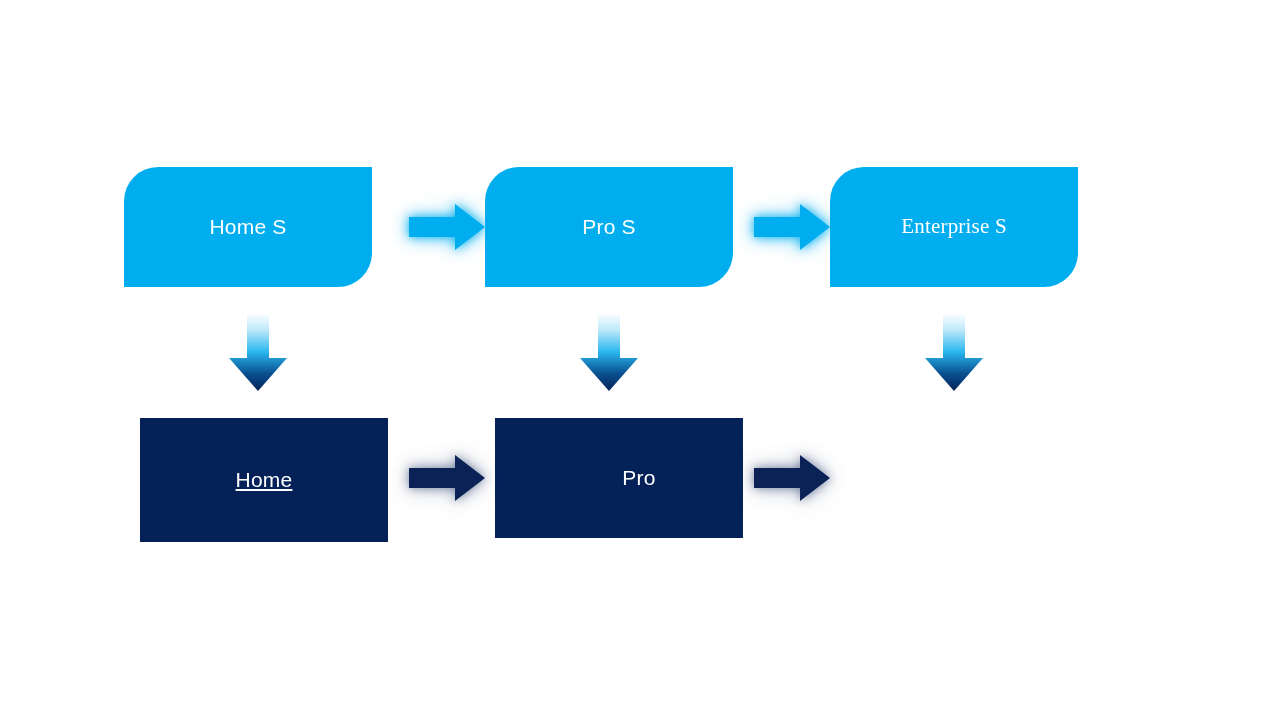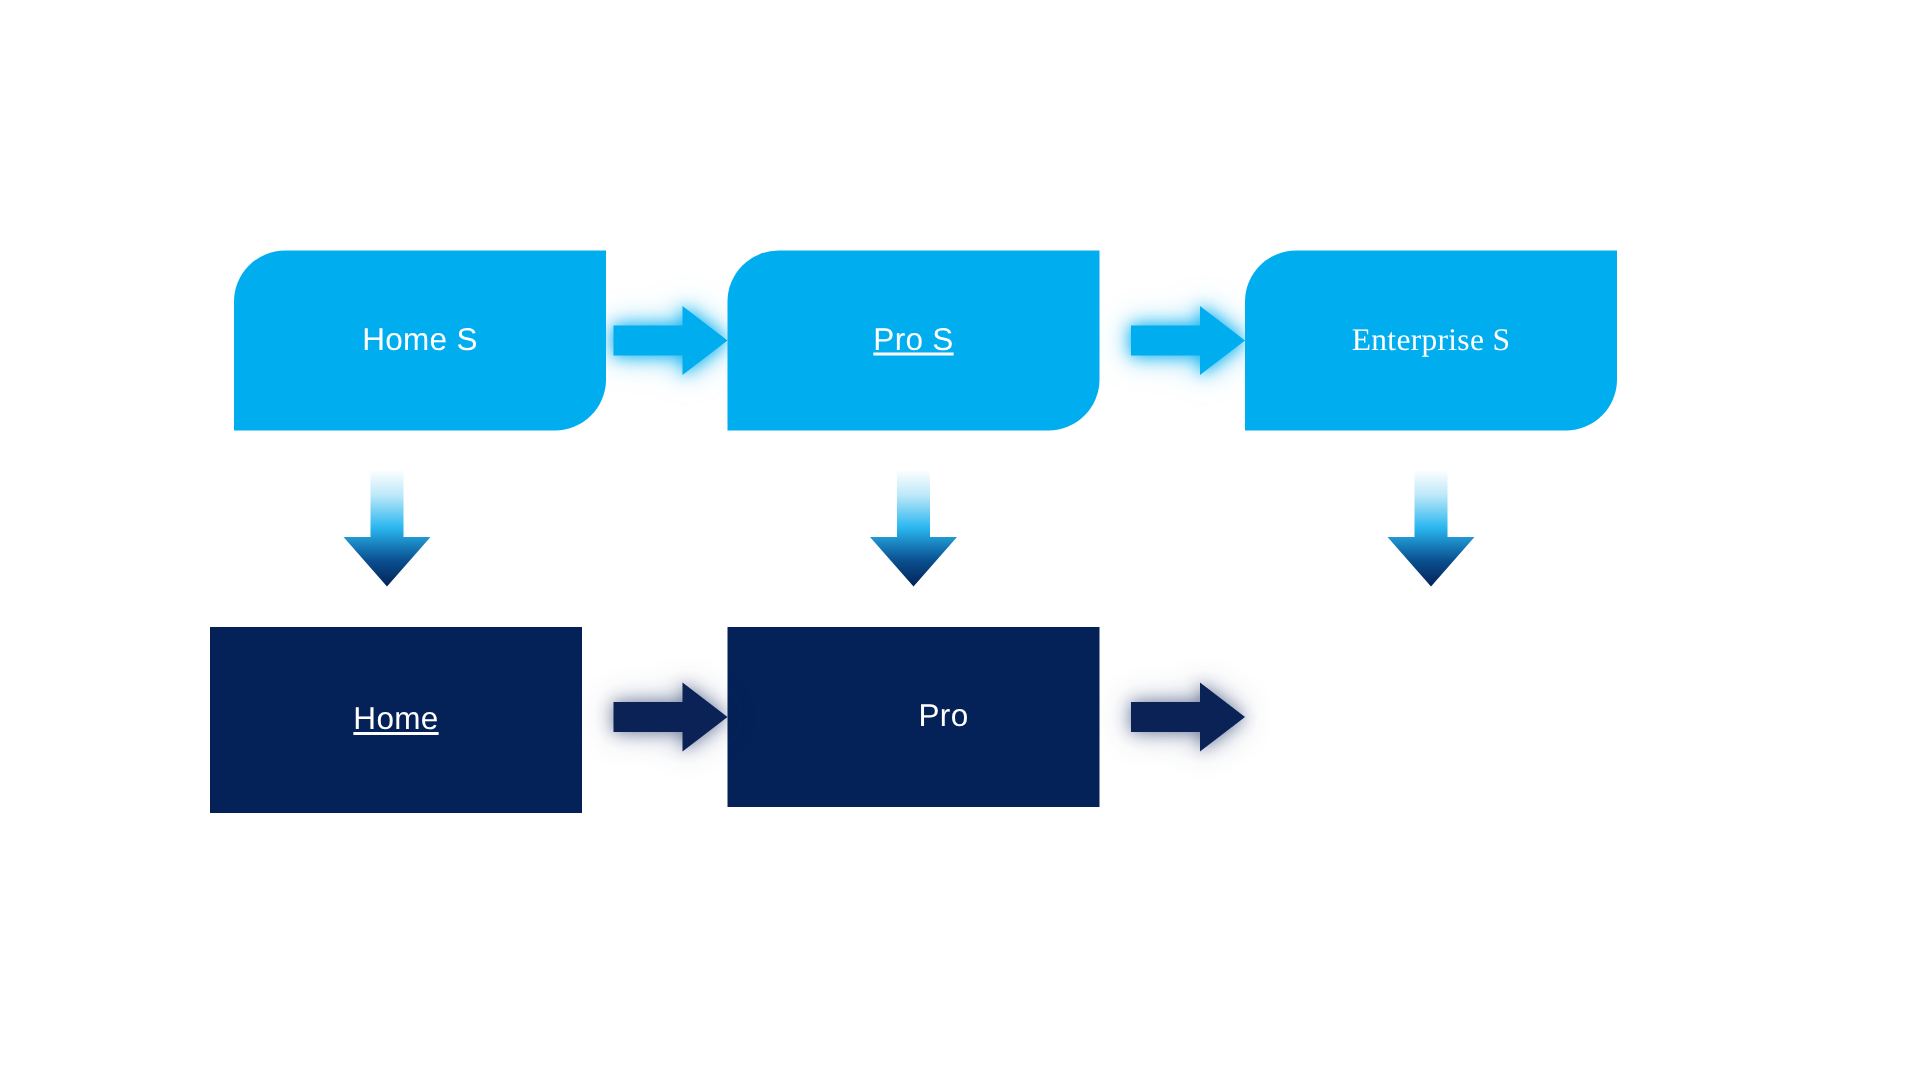--- a/index.html
+++ b/index.html
@@ -73,25 +73,25 @@
   }
   .arrow-v .arw-body {
     filter: none;
   }
 </style>
 </head>
 <body>
 
 <div id="canvas">
 
-  <div class="node tier-service" style="left:156px; top:167px; width:248px; height:120px;">
+  <div class="node tier-service" style="left:124px; top:167px; width:248px; height:120px;">
     <span class="node-label">Home S</span>
   </div>
 
-  <div class="node tier-service" style="left:485px; top:167px; width:248px; height:120px;text-decoration:underline;">
+  <div class="node tier-service" style="left:485px; top:167px; width:248px; height:120px;">
     <span class="node-label">Pro S</span>
   </div>
 
   <div class="node tier-service" style="left:830px; top:167px; width:248px; height:120px;font-family:Liberation Serif, serif;">
     <span class="node-label">Enterprise S</span>
   </div>
 
   <div class="arrow arrow-h-cyan" style="left:409px; top:204px; width:76px; height:46px;">
     <svg width="76" height="46" viewBox="0 0 76 46">
       <path class="arw-body" d="M0,13 L46,13 L46,0 L76,23 L46,46 L46,33 L0,33 Z"></path>
@@ -146,21 +146,21 @@
         </linearGradient>
       </defs>
       <path class="arw-body" fill="url(#vgrad3)" d="M18,0 L40,0 L40,45 L58,45 L29,78 L0,45 L18,45 Z"></path>
     </svg>
   </div>
 
   <div class="node tier-base" style="left:140px; top:418px; width:248px; height:124px;text-decoration:underline;">
     <span class="node-label">Home</span>
   </div>
 
-  <div class="node tier-base" style="left:485px; top:418px; width:248px; height:120px;padding-left:40px;">
+  <div class="node tier-base" style="left:495px; top:418px; width:248px; height:120px;padding-left:40px;">
     <span class="node-label">Pro</span>
   </div>
 
 
   <div class="arrow arrow-h-navy" style="left:409px; top:455px; width:76px; height:46px;">
     <svg width="76" height="46" viewBox="0 0 76 46">
       <path class="arw-body" d="M0,13 L46,13 L46,0 L76,23 L46,46 L46,33 L0,33 Z"></path>
     </svg>
   </div>
 

